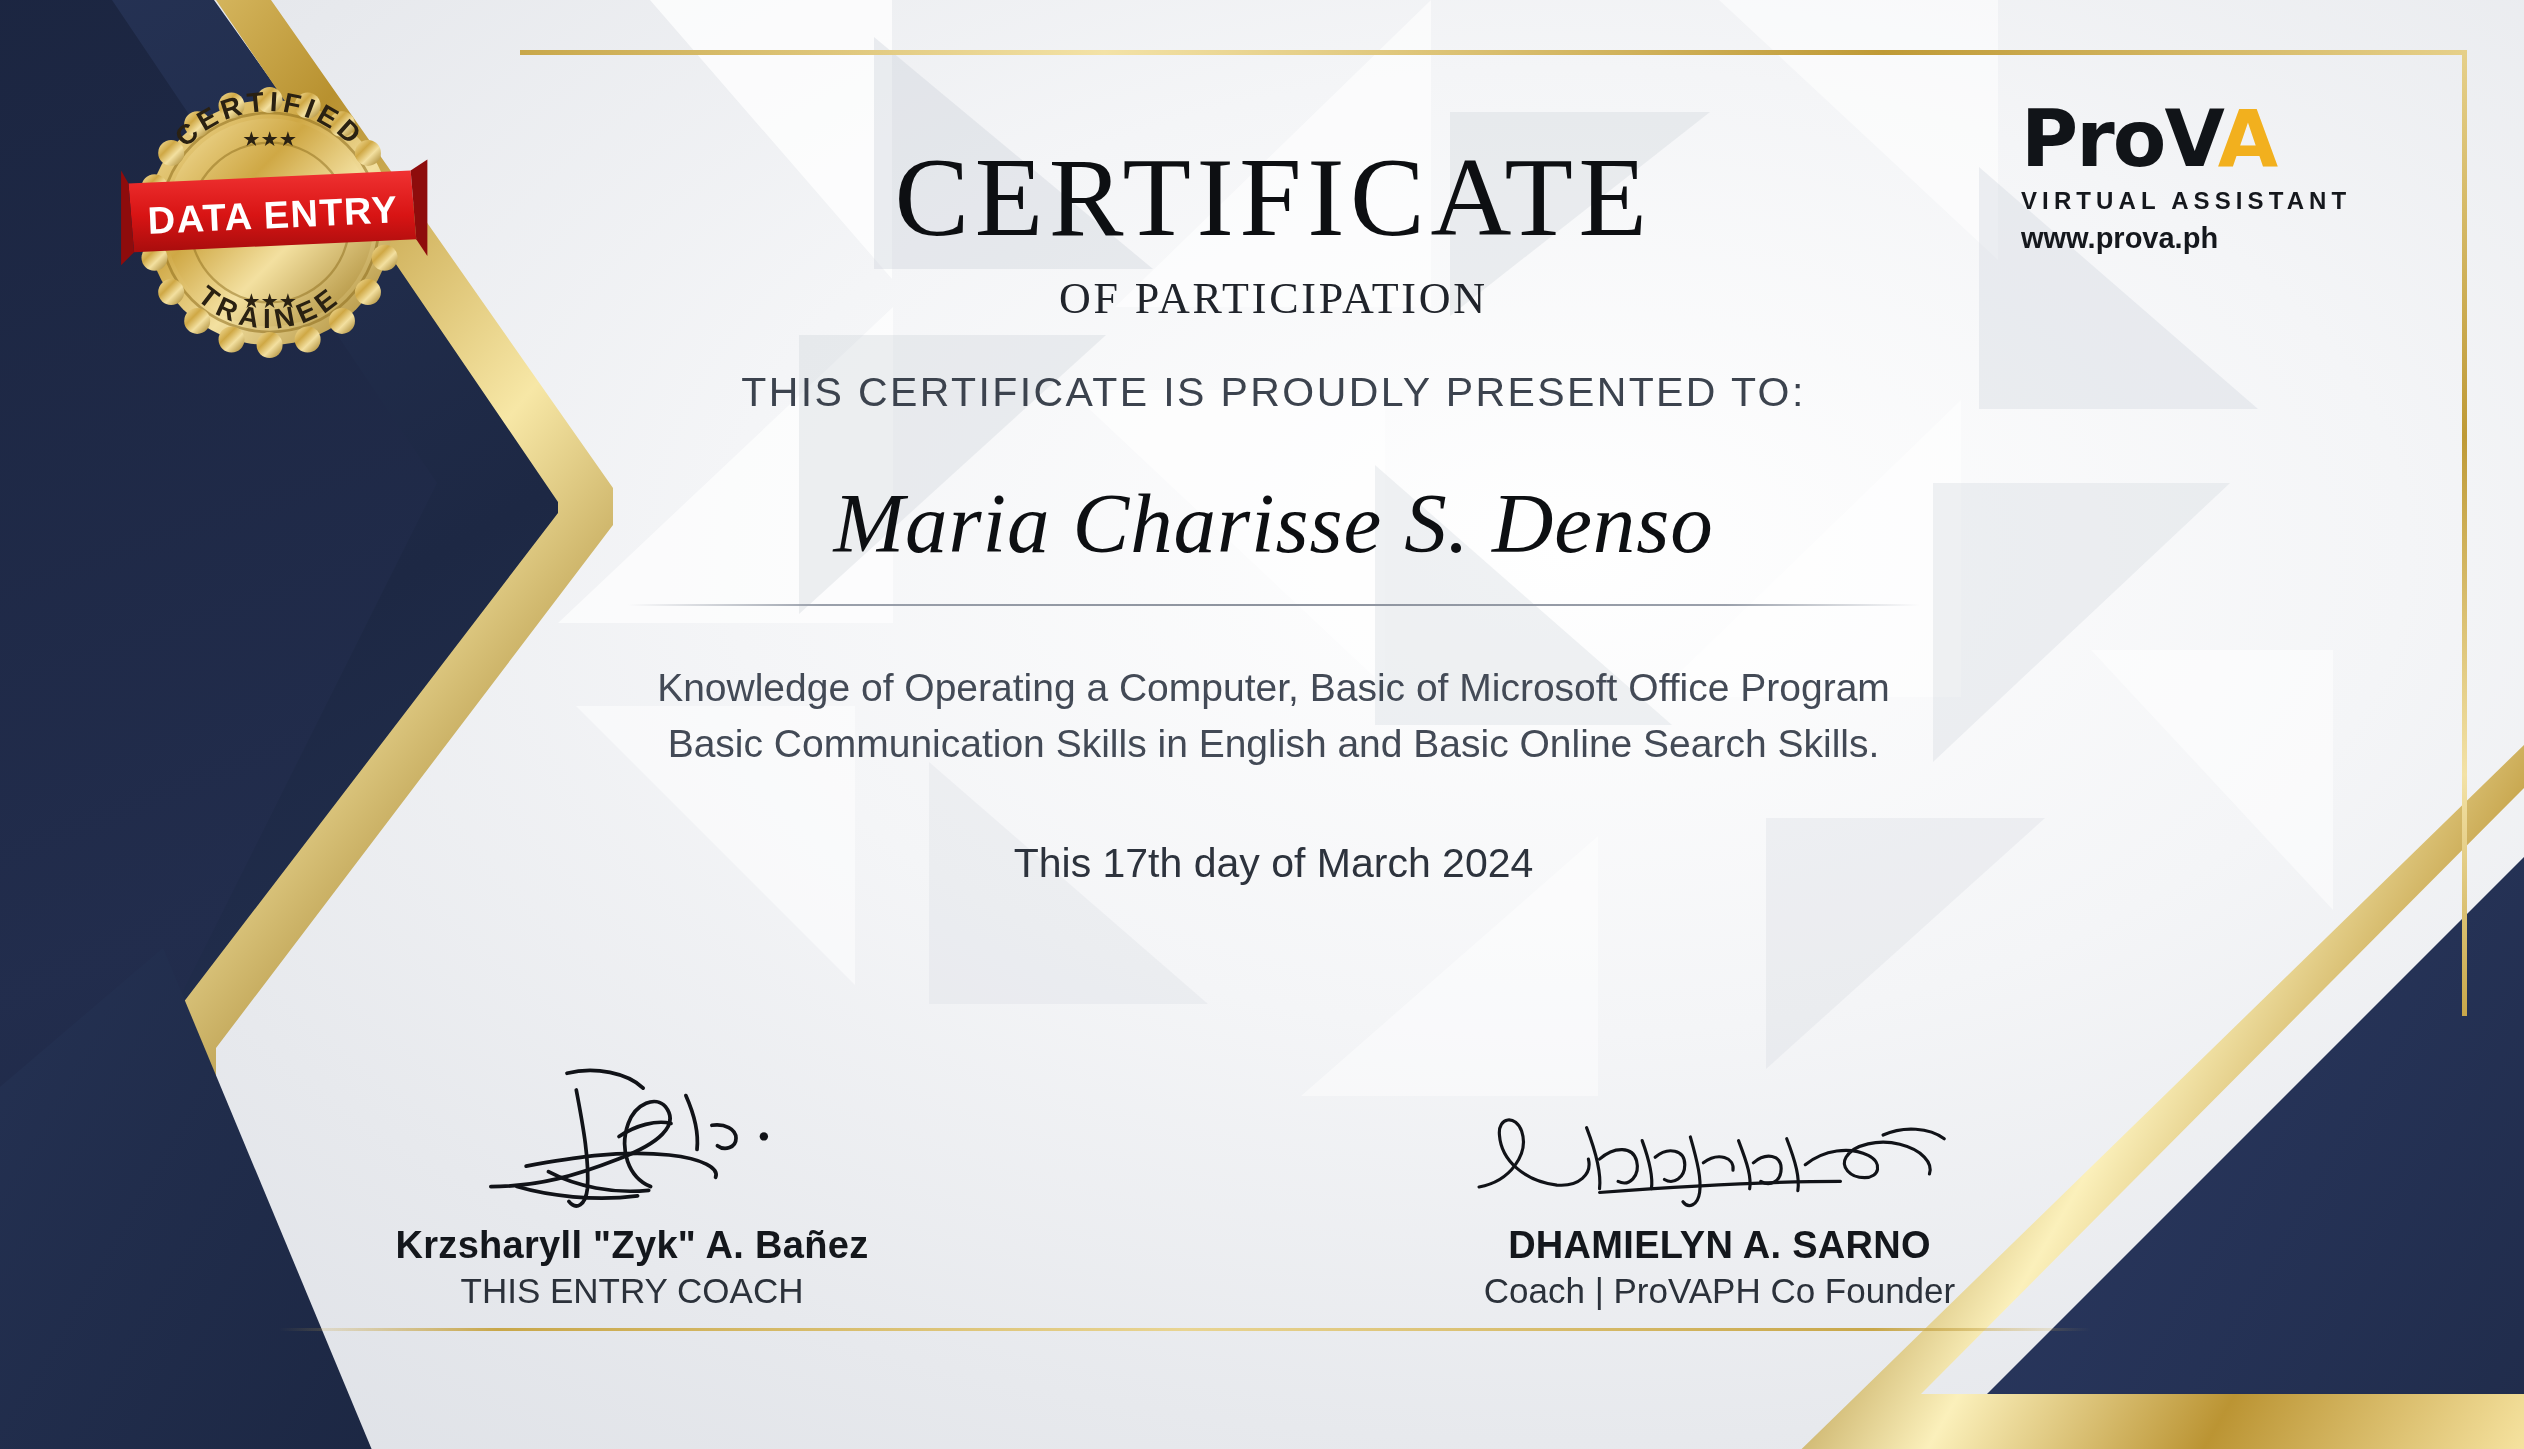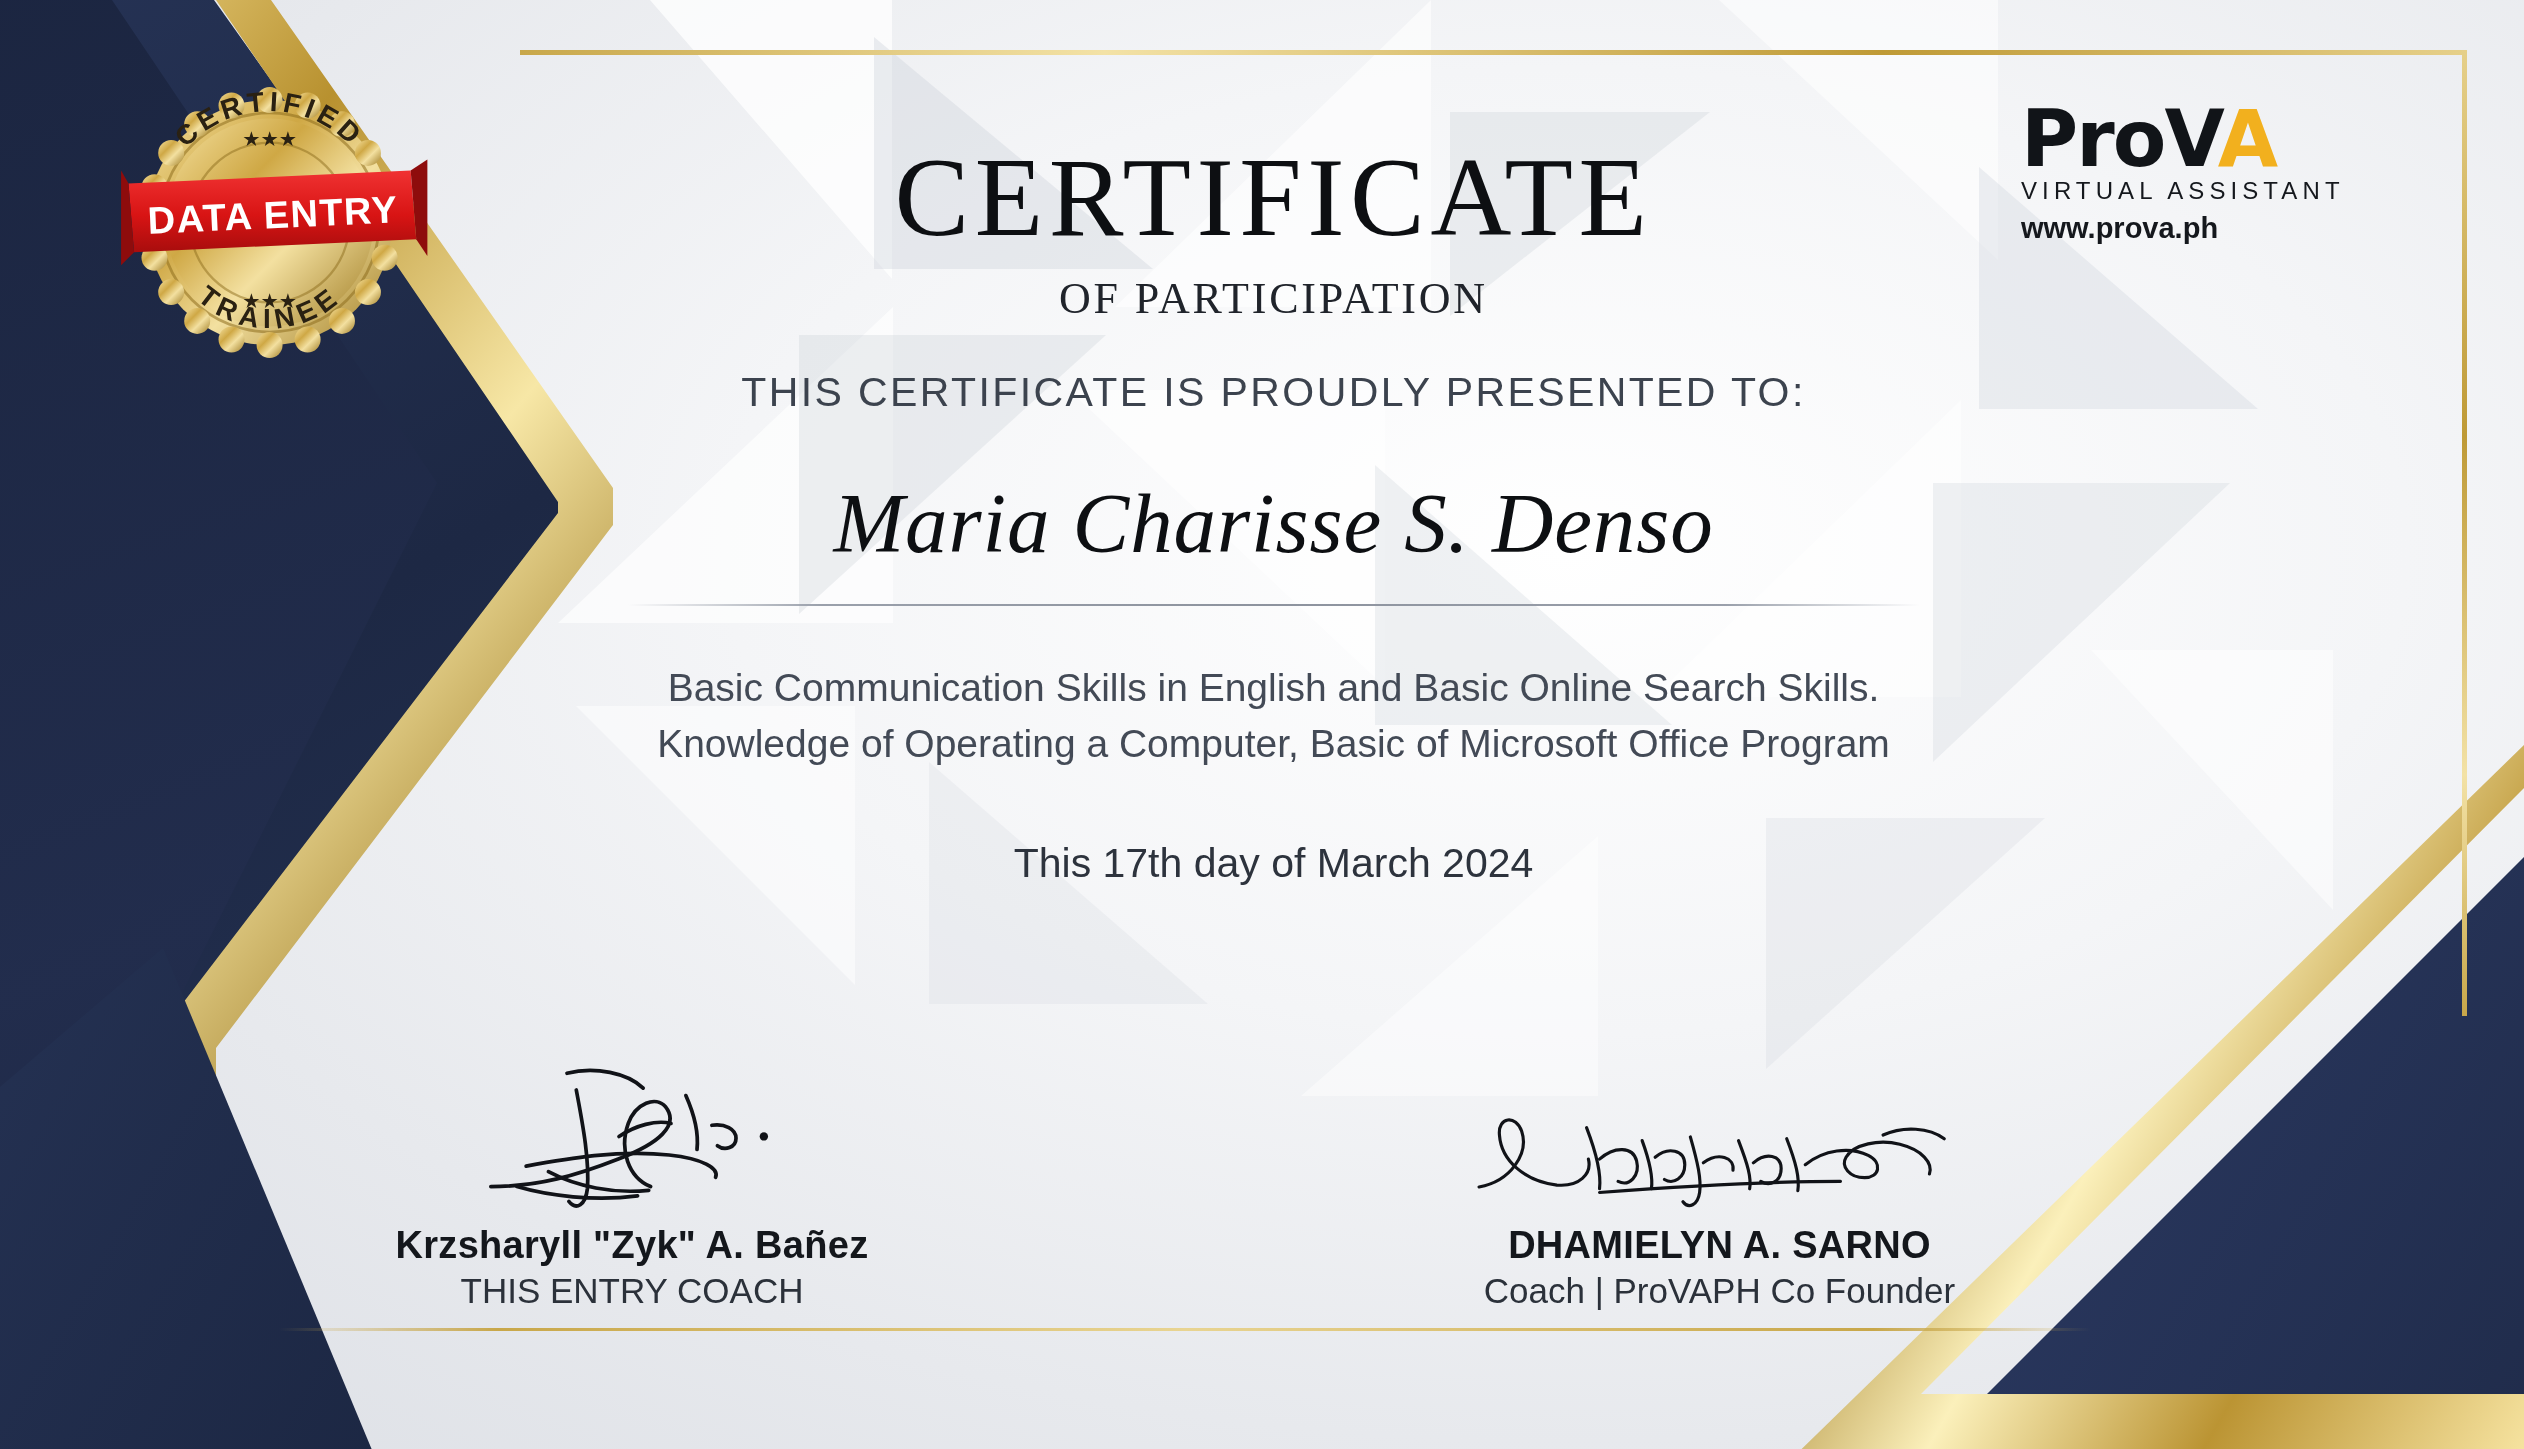--- a/index.html
+++ b/index.html
@@ -87,22 +87,22 @@
   
   .logo { position:absolute; right:104px; top:102px; width:400px; text-align:left; }
   .logo-mark {
     font-family:"DejaVu Sans", sans-serif;
     font-weight:bold; font-size:78px; line-height:.95; color:#111418;
     letter-spacing:-1.9px;
   }
   .logo-mark .v { color:#111418; }
   .logo-mark .a { color:#f2b01e; }
   .logo-sub {
-    margin-top:1px;
-    font-size:24px; letter-spacing:5.1px; color:#15181d; font-weight:normal;
+    margin-top:11px;
+    font-size:24px; letter-spacing:5.1px; color:#15181d; font-weight:bold;
   }
   .logo-url { margin-top:7.4px; font-size:29px; font-weight:bold; color:#15181d; }
 
   
   .body-wrap { position:absolute; left:502px; top:139px; width:1543px; text-align:center; }
   .title {
     font-family:"Liberation Serif", serif;
     font-size:112px; letter-spacing:5.6px; color:#0d0f12; line-height:1.05;
   }
   .subtitle {
@@ -258,22 +258,22 @@
     <div class="logo-url">www.prova.ph</div>
   </div>
 
   <div class="body-wrap">
     <div class="title">CERTIFICATE</div>
     <div class="subtitle">OF PARTICIPATION</div>
     <div class="presented">THIS CERTIFICATE IS PROUDLY PRESENTED TO:</div>
     <div class="recipient">Maria Charisse S. Denso</div>
     <div class="rule"></div>
     <div class="desc">
+      <div>Knowledge of Operating a Computer, Basic of Microsoft Office Program</div>
       <div>Basic Communication Skills in English and Basic Online Search Skills.</div>
-      <div>Knowledge of Operating a Computer, Basic of Microsoft Office Program</div>
     </div>
     <div class="date">This 17th day of March 2024</div>
   </div>
 
   <div class="sig sig-left">
     <div class="sig-img">
       <svg width="390" height="177" viewBox="0 0 420 190">
         <g fill="none" stroke="#111318" stroke-width="4" stroke-linecap="round">
           <path d="M58 150 C110 150 150 138 196 120 C238 104 262 84 246 64 C236 52 214 60 206 82 C196 110 206 140 230 150"></path>
           <path d="M150 46 C158 88 164 122 162 152 C160 170 150 176 142 166"></path>

